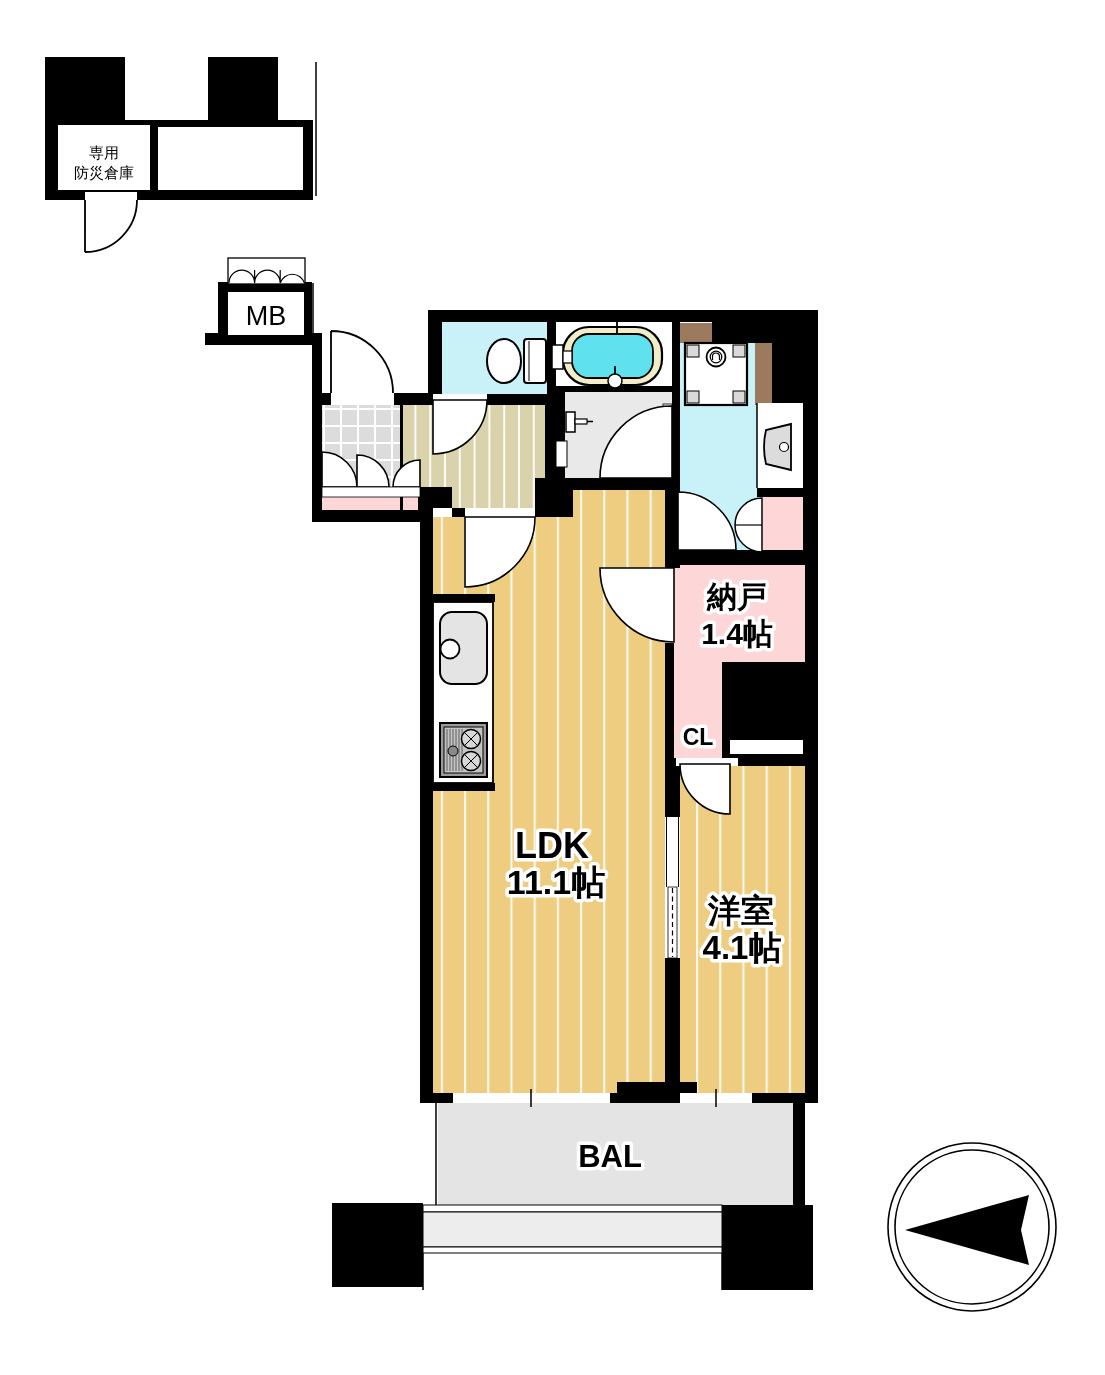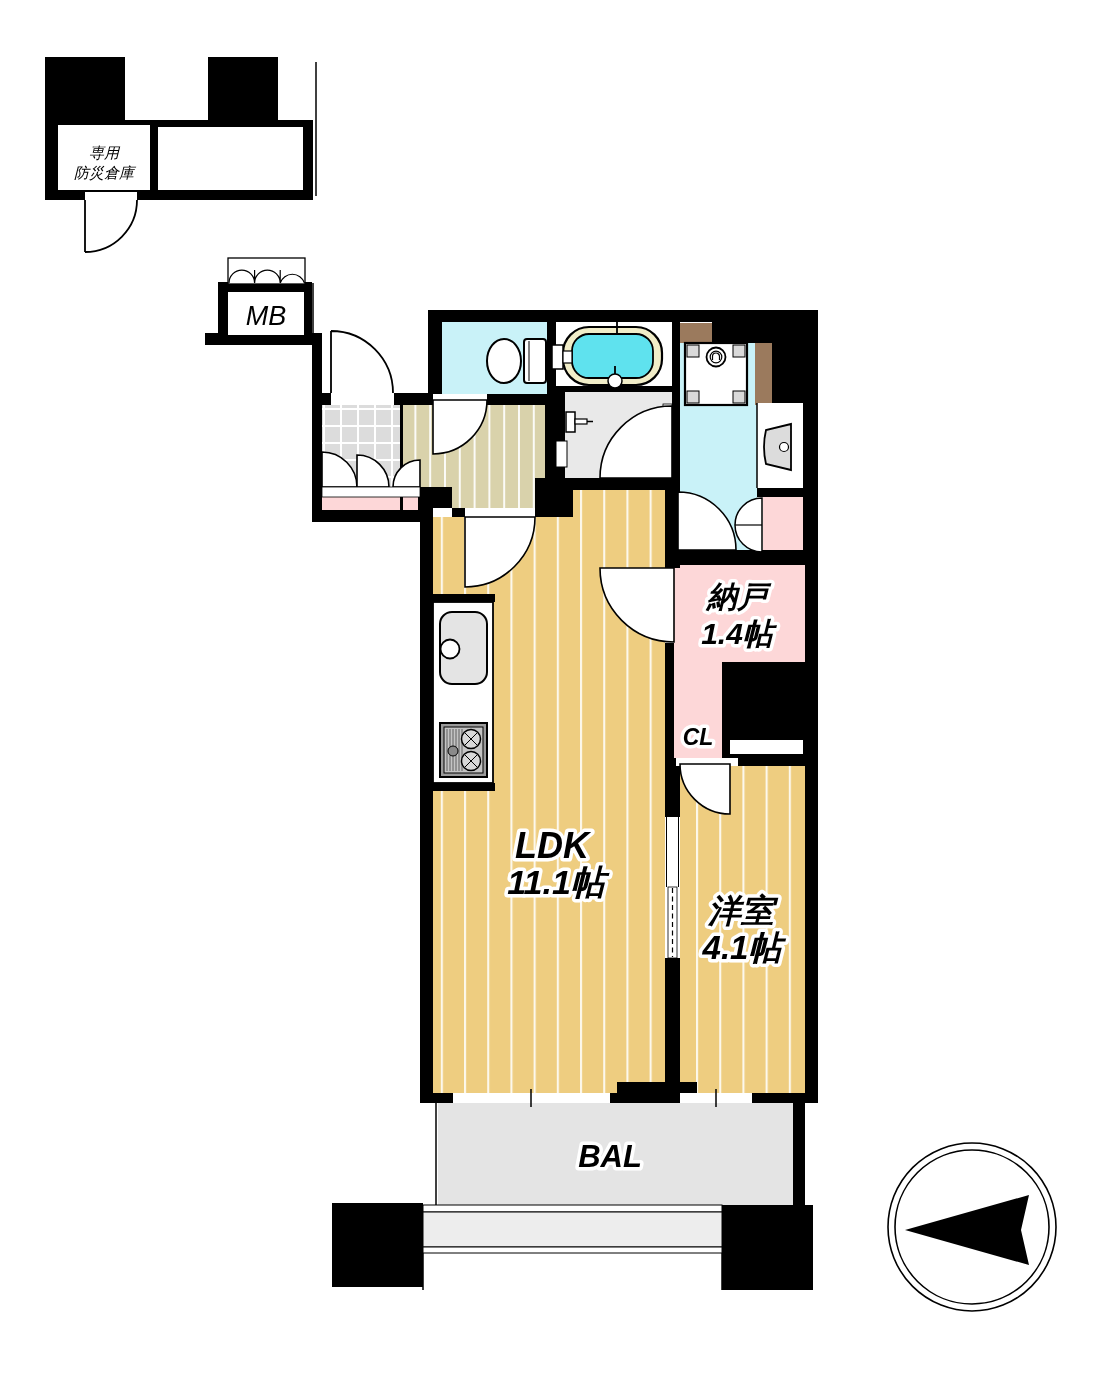--- a/index.html
+++ b/index.html
@@ -1,16 +1,16 @@
 <!DOCTYPE html>
 <html><head>
 <meta charset="utf-8">
 <style>
   html,body{margin:0;padding:0;background:#ffffff;}
-  #stage{position:relative;width:1105px;height:1375px;background:#ffffff;overflow:hidden;font-style:italic;}
+  #stage{position:relative;width:1105px;height:1375px;background:#ffffff;overflow:hidden;}
   svg{display:block;}
   text{font-family:"Liberation Sans","DejaVu Sans",sans-serif;}
   .lbl{fill:#000;stroke:#ffffff;stroke-width:7px;paint-order:stroke;stroke-linejoin:round;font-weight:bold;text-anchor:middle;}
   .plain{fill:#000;font-weight:normal;text-anchor:middle;}
 </style>
 </head>
 <body>
 
 <div id="stage">
 <svg width="1105" height="1375" viewBox="0 0 1105 1375">

